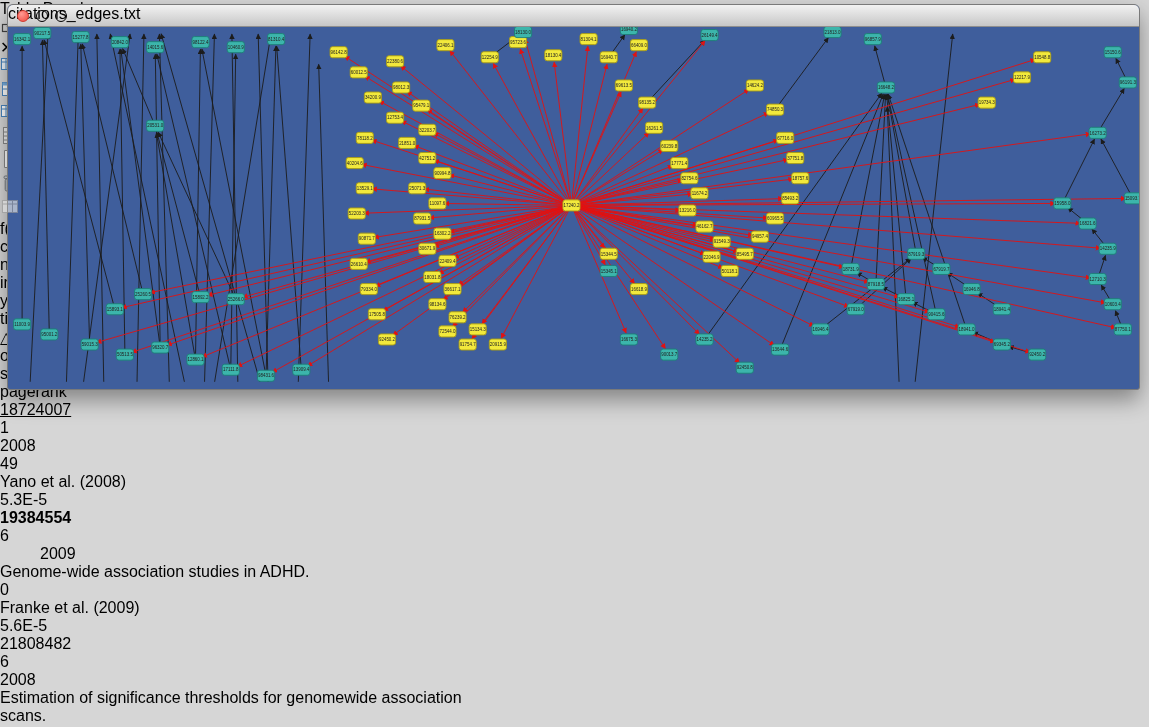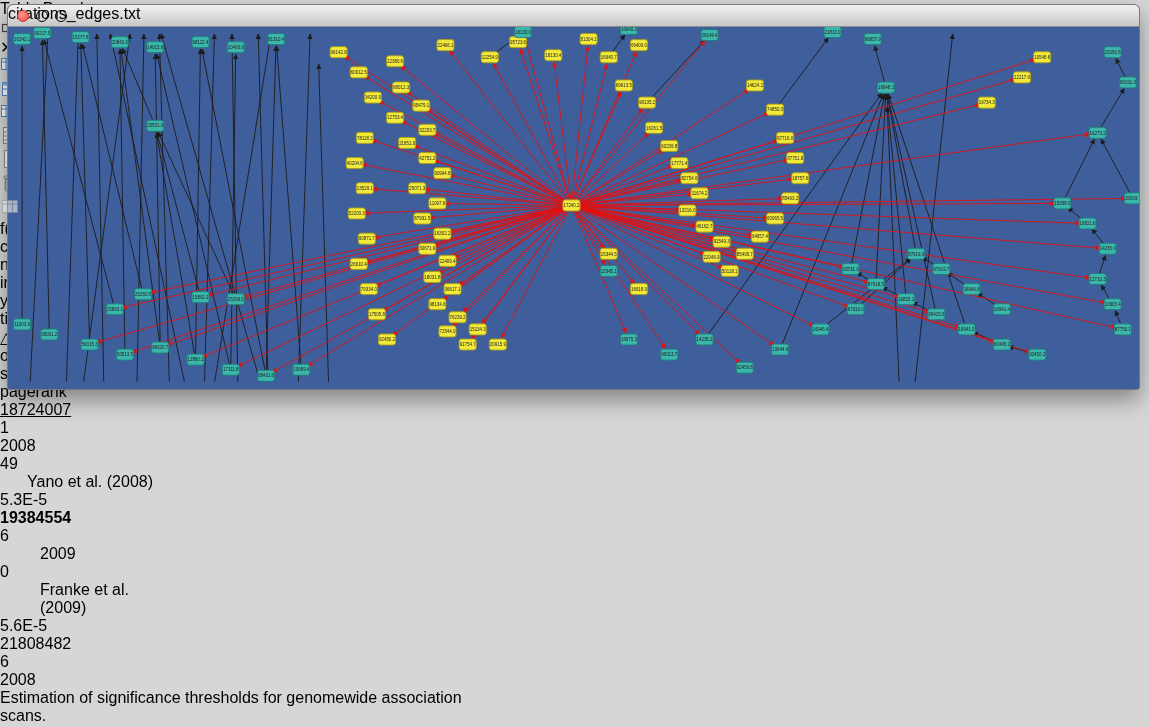--- a/index.html
+++ b/index.html
@@ -859,29 +859,30 @@
           <div class="th" style="width: 172px;">short</div>
           <div class="th" style="width: 86px;">pagerank</div>
           <div class="th fill"></div>
         </div>
       <div id="tbody">
           <div class="trow">
             <div class="td" style="width: 100px; text-decoration: underline;">18724007</div>
             <div class="td" style="width: 88px;">1</div>
             <div class="td" style="width: 73px;">2008</div>
             <div class="td" style="width: 72px;">49</div>
-            <div class="td center" style="width: 172px; padding-left: 27px;">Yano et al. (2008)</div>
+            <div class="td center" style="width: 172px;">Yano et al. (2008)</div>
             <div class="td" style="width: 86px;">5.3E-5</div>
           </div>
           <div class="trow">
             <div class="td" style="width: 100px; font-weight: bold;">19384554</div>
             <div class="td" style="width: 88px;">6</div>
             <div class="td" style="width: 73px; margin-left: 40px;">2009</div>
+            <div class="td" style="width: 490px;">Genome-wide association studies in ADHD.</div>
             <div class="td" style="width: 72px;">0</div>
-            <div class="td center" style="width: 172px; padding-left: 40px;">Franke et al. (2009)</div>
+            <div class="td center" style="width: 172px;">Franke et al. (2009)</div>
             <div class="td" style="width: 86px;">5.6E-5</div>
           </div>
           <div class="trow">
             <div class="td" style="width: 100px;">21808482</div>
             <div class="td" style="width: 88px;">6</div>
             <div class="td" style="width: 73px;">2008</div>
             <div class="td" style="width: 490px;">Estimation of significance thresholds for genomewide association scans.</div>
           </div>
         </div>
     </div>

